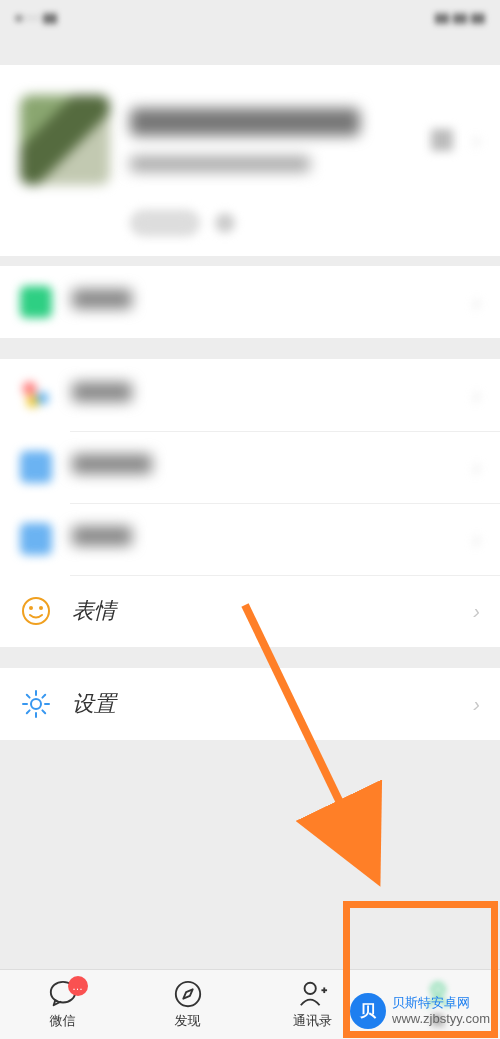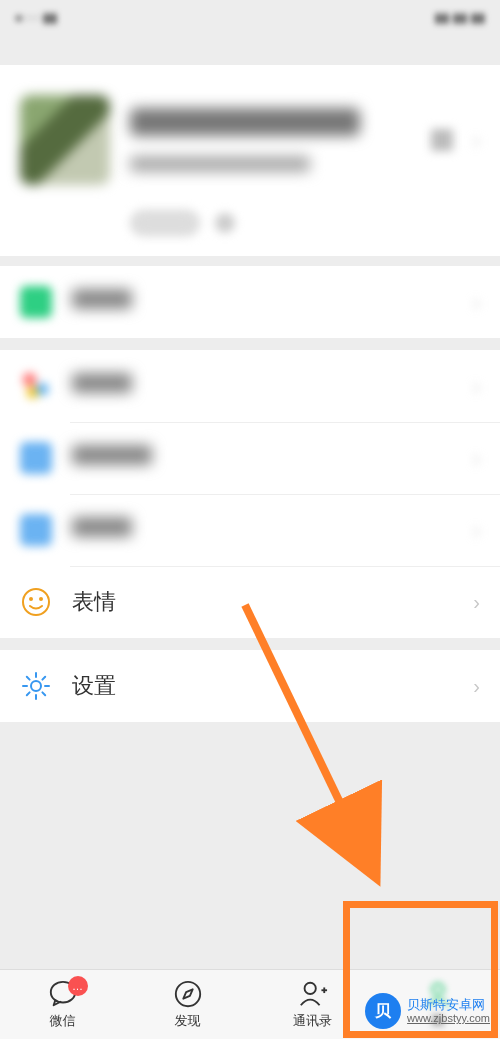--- a/index.html
+++ b/index.html
@@ -63,21 +63,21 @@
       filter: blur(5px);
     }
     .status-pill {
       height:26px; width:70px; border-radius:13px; background:#ddd;
       border:1px solid #ccc;
     }
     .status-dot {
       height:20px; width:20px; border-radius:10px; background:#ccc;
     }
 
-    .cell-group { background:#fff; margin-bottom:12px; }
+    .cell-group { background:#fff; margin-bottom:21px;font-style:italic; }
     .cell {
       display:flex; align-items:center;
       padding: 20px;
       font-size: 22px;
       color:#333;
       position:relative;
     }
     .cell + .cell::before {
       content:""; position:absolute; left:70px; right:0; top:0;
       height:1px; background:#eee;
@@ -140,21 +140,21 @@
       display:flex; align-items:center; gap:6px;
       z-index:10;
     }
     .wm-logo {
       width:36px; height:36px; border-radius:50%;
       background:#1e7ff0; display:flex; align-items:center; justify-content:center;
       color:#fff; font-size:16px; font-weight:bold;
     }
     .wm-text { font-size:13px; color:#1e7ff0; line-height:1.2; text-align:left; }
     .wm-text .en { font-weight:normal; }
-    .wm-text .url { color:#666; font-size:11px;text-decoration:underline; }
+    .wm-text .url { color:#666; font-size:13px; }
   </style>
 </head>
 <body>
 
 <div class="status-bar">
   <div class="status-left">● ◦ ◦ ▮▮</div>
   <div class="status-right">▮▮ ▮▮ ▮▮</div>
 </div>
 
 <div style="height:30px"></div>

